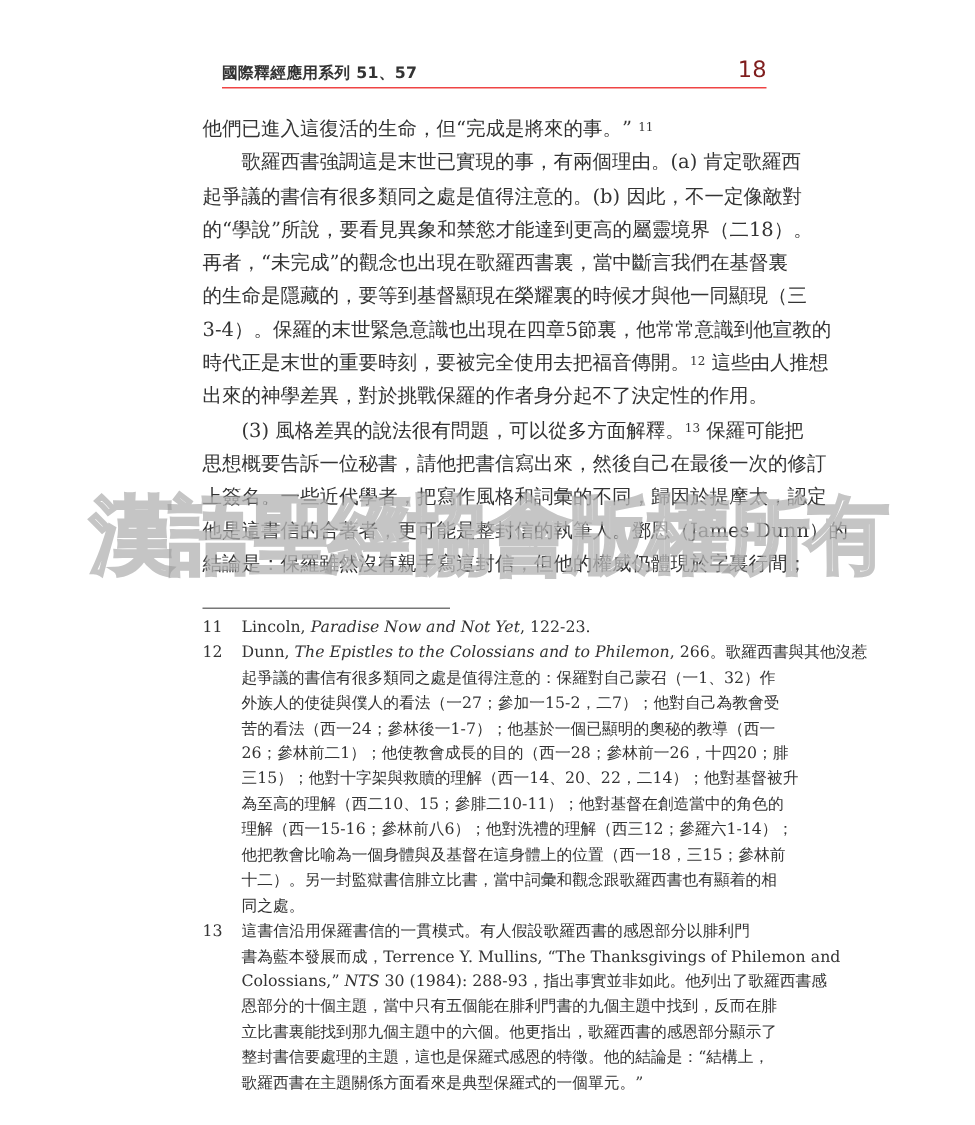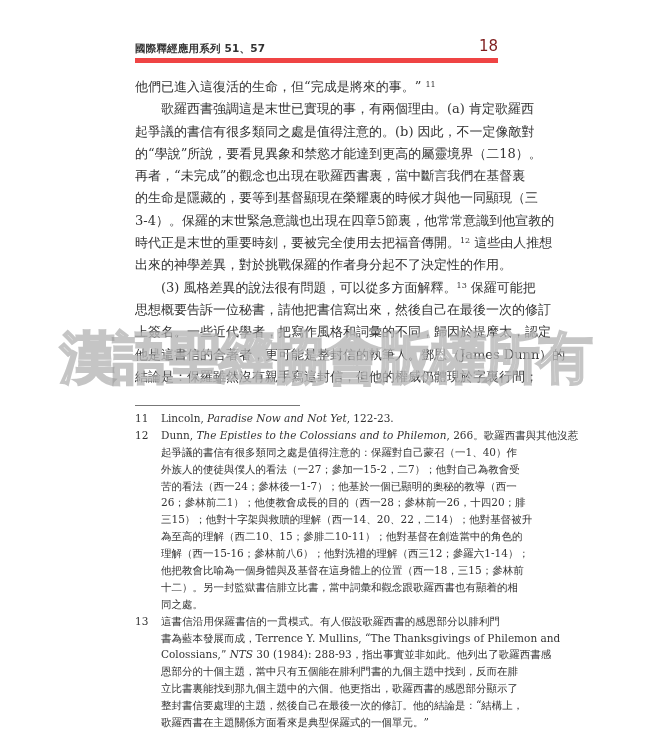--- a/index.html
+++ b/index.html
@@ -1,19 +1,19 @@
 <!DOCTYPE html>
 <html><head>
 <meta charset="utf-8">
 <style>
   html, body { margin: 0; padding: 0; }
   body { width: 650px; height: 750px; background: #ffffff; position: relative; overflow: hidden;
          font-family: "DejaVu Serif", "Liberation Serif", serif; color: #2a2a2a; }
-  .header { position: absolute; left: 135px; top: 40px; width: 363px; height: 18px;
-            border-bottom: 5px solid #ef4444; font-family: "DejaVu Sans", "Liberation Sans", sans-serif; }
+  .header { position: absolute; left: 148px; top: 40px; width: 363px; height: 18px;
+            border-bottom: 1px solid #ef4444; font-family: "DejaVu Sans", "Liberation Sans", sans-serif; }
   .series { position: absolute; left: 0; top: 2px; font-size: 10.5px; font-weight: bold; color: #333; letter-spacing: 0.2px; }
   .pagenum { position: absolute; right: 0; top: -3px; font-size: 15px; color: #7f1d1d; }
   .body { position: absolute; left: 135px; top: 76px; width: 365px; font-size: 13px; line-height: 22.3px; color: #333; }
   .line { white-space: nowrap; display: block; height: 22.3px; text-align: justify; text-align-last: justify; overflow: visible; }
   .line.last { text-align-last: left; }
   .indent { padding-left: 26px; }
   sup { font-size: 8px; vertical-align: top; position: relative; top: -2px; }
   .fn-rule { position: absolute; left: 135px; top: 405px; width: 165px; border-top: 1px solid #777; }
   .footnotes { position: absolute; left: 135px; top: 410px; width: 365px; font-size: 10.5px; line-height: 16.9px; color: #333; }
   .fn { position: relative; padding-left: 26px; }
@@ -58,34 +58,34 @@
 <div class="fn-rule"></div>
 
 <div class="footnotes">
   <div class="fn">
     <span class="fn-num">11</span>
     <span class="line last"><span>Lincoln, </span><i>Paradise Now and Not Yet</i><span>, 122-23.</span></span>
   </div>
   <div class="fn">
     <span class="fn-num">12</span>
     <span class="line"><span>Dunn, </span><i>The Epistles to the Colossians and to Philemon</i><span>, 266。歌羅西書與其他沒惹</span></span>
-    <span class="line">起爭議的書信有很多類同之處是值得注意的：保羅對自己蒙召（一1、40）作</span>
+    <span class="line">起爭議的書信有很多類同之處是值得注意的：保羅對自己蒙召（一1、32）作</span>
     <span class="line">外族人的使徒與僕人的看法（一27；參加一15-2，二7）；他對自己為教會受</span>
     <span class="line">苦的看法（西一24；參林後一1-7）；他基於一個已顯明的奧秘的教導（西一</span>
     <span class="line">26；參林前二1）；他使教會成長的目的（西一28；參林前一26，十四20；腓</span>
     <span class="line">三15）；他對十字架與救贖的理解（西一14、20、22，二14）；他對基督被升</span>
     <span class="line">為至高的理解（西二10、15；參腓二10-11）；他對基督在創造當中的角色的</span>
     <span class="line">理解（西一15-16；參林前八6）；他對洗禮的理解（西三12；參羅六1-14）；</span>
     <span class="line">他把教會比喻為一個身體與及基督在這身體上的位置（西一18，三15；參林前</span>
     <span class="line">十二）。另一封監獄書信腓立比書，當中詞彙和觀念跟歌羅西書也有顯着的相</span>
     <span class="line last">同之處。</span>
   </div>
   <div class="fn">
     <span class="fn-num">13</span>
     <span class="line">這書信沿用保羅書信的一貫模式。有人假設歌羅西書的感恩部分以腓利門</span>
     <span class="line">書為藍本發展而成，Terrence Y. Mullins, “The Thanksgivings of Philemon and</span>
     <span class="line"><span>Colossians,” </span><i>NTS</i><span> 30 (1984): 288-93，指出事實並非如此。他列出了歌羅西書感</span></span>
     <span class="line">恩部分的十個主題，當中只有五個能在腓利門書的九個主題中找到，反而在腓</span>
     <span class="line">立比書裏能找到那九個主題中的六個。他更指出，歌羅西書的感恩部分顯示了</span>
-    <span class="line">整封書信要處理的主題，然後自己在最後一次的修訂。他的結論是：“結構上，</span>
+    <span class="line">整封書信要處理的主題，這也是保羅式感恩的特徵。他的結論是：“結構上，</span>
     <span class="line last">歌羅西書在主題關係方面看來是典型保羅式的一個單元。”</span>
   </div>
 </div>
 
 </body></html>

